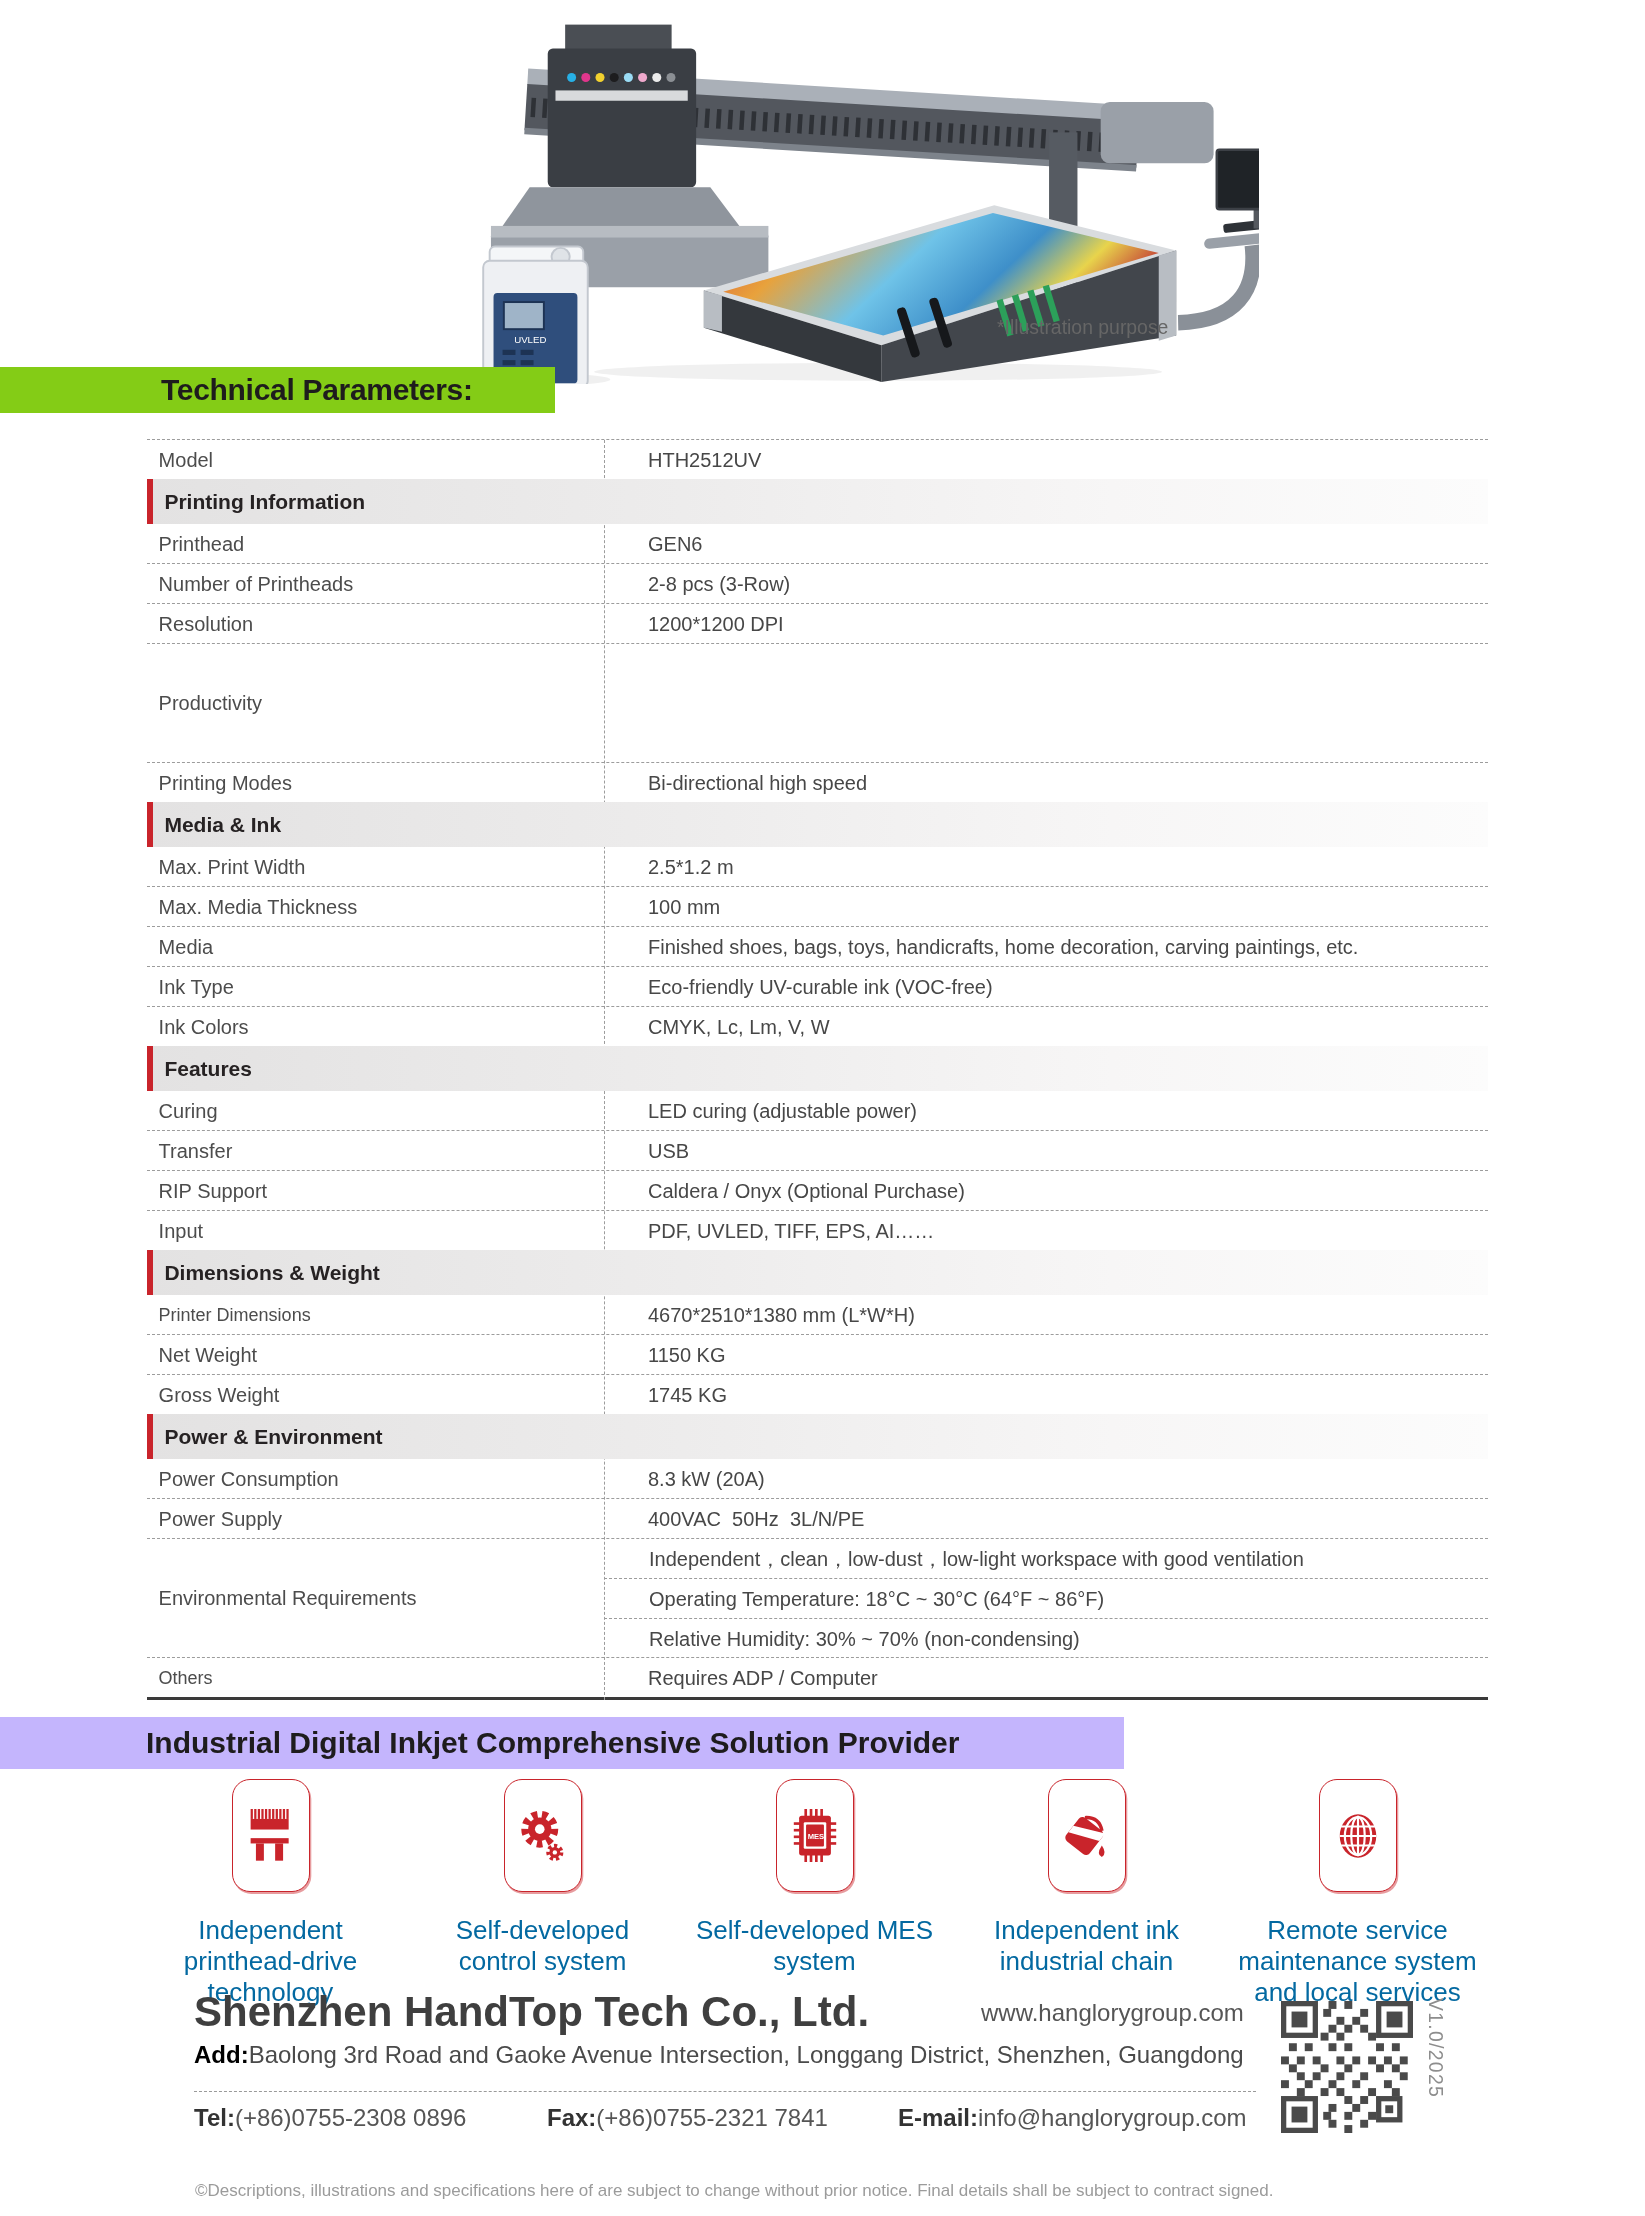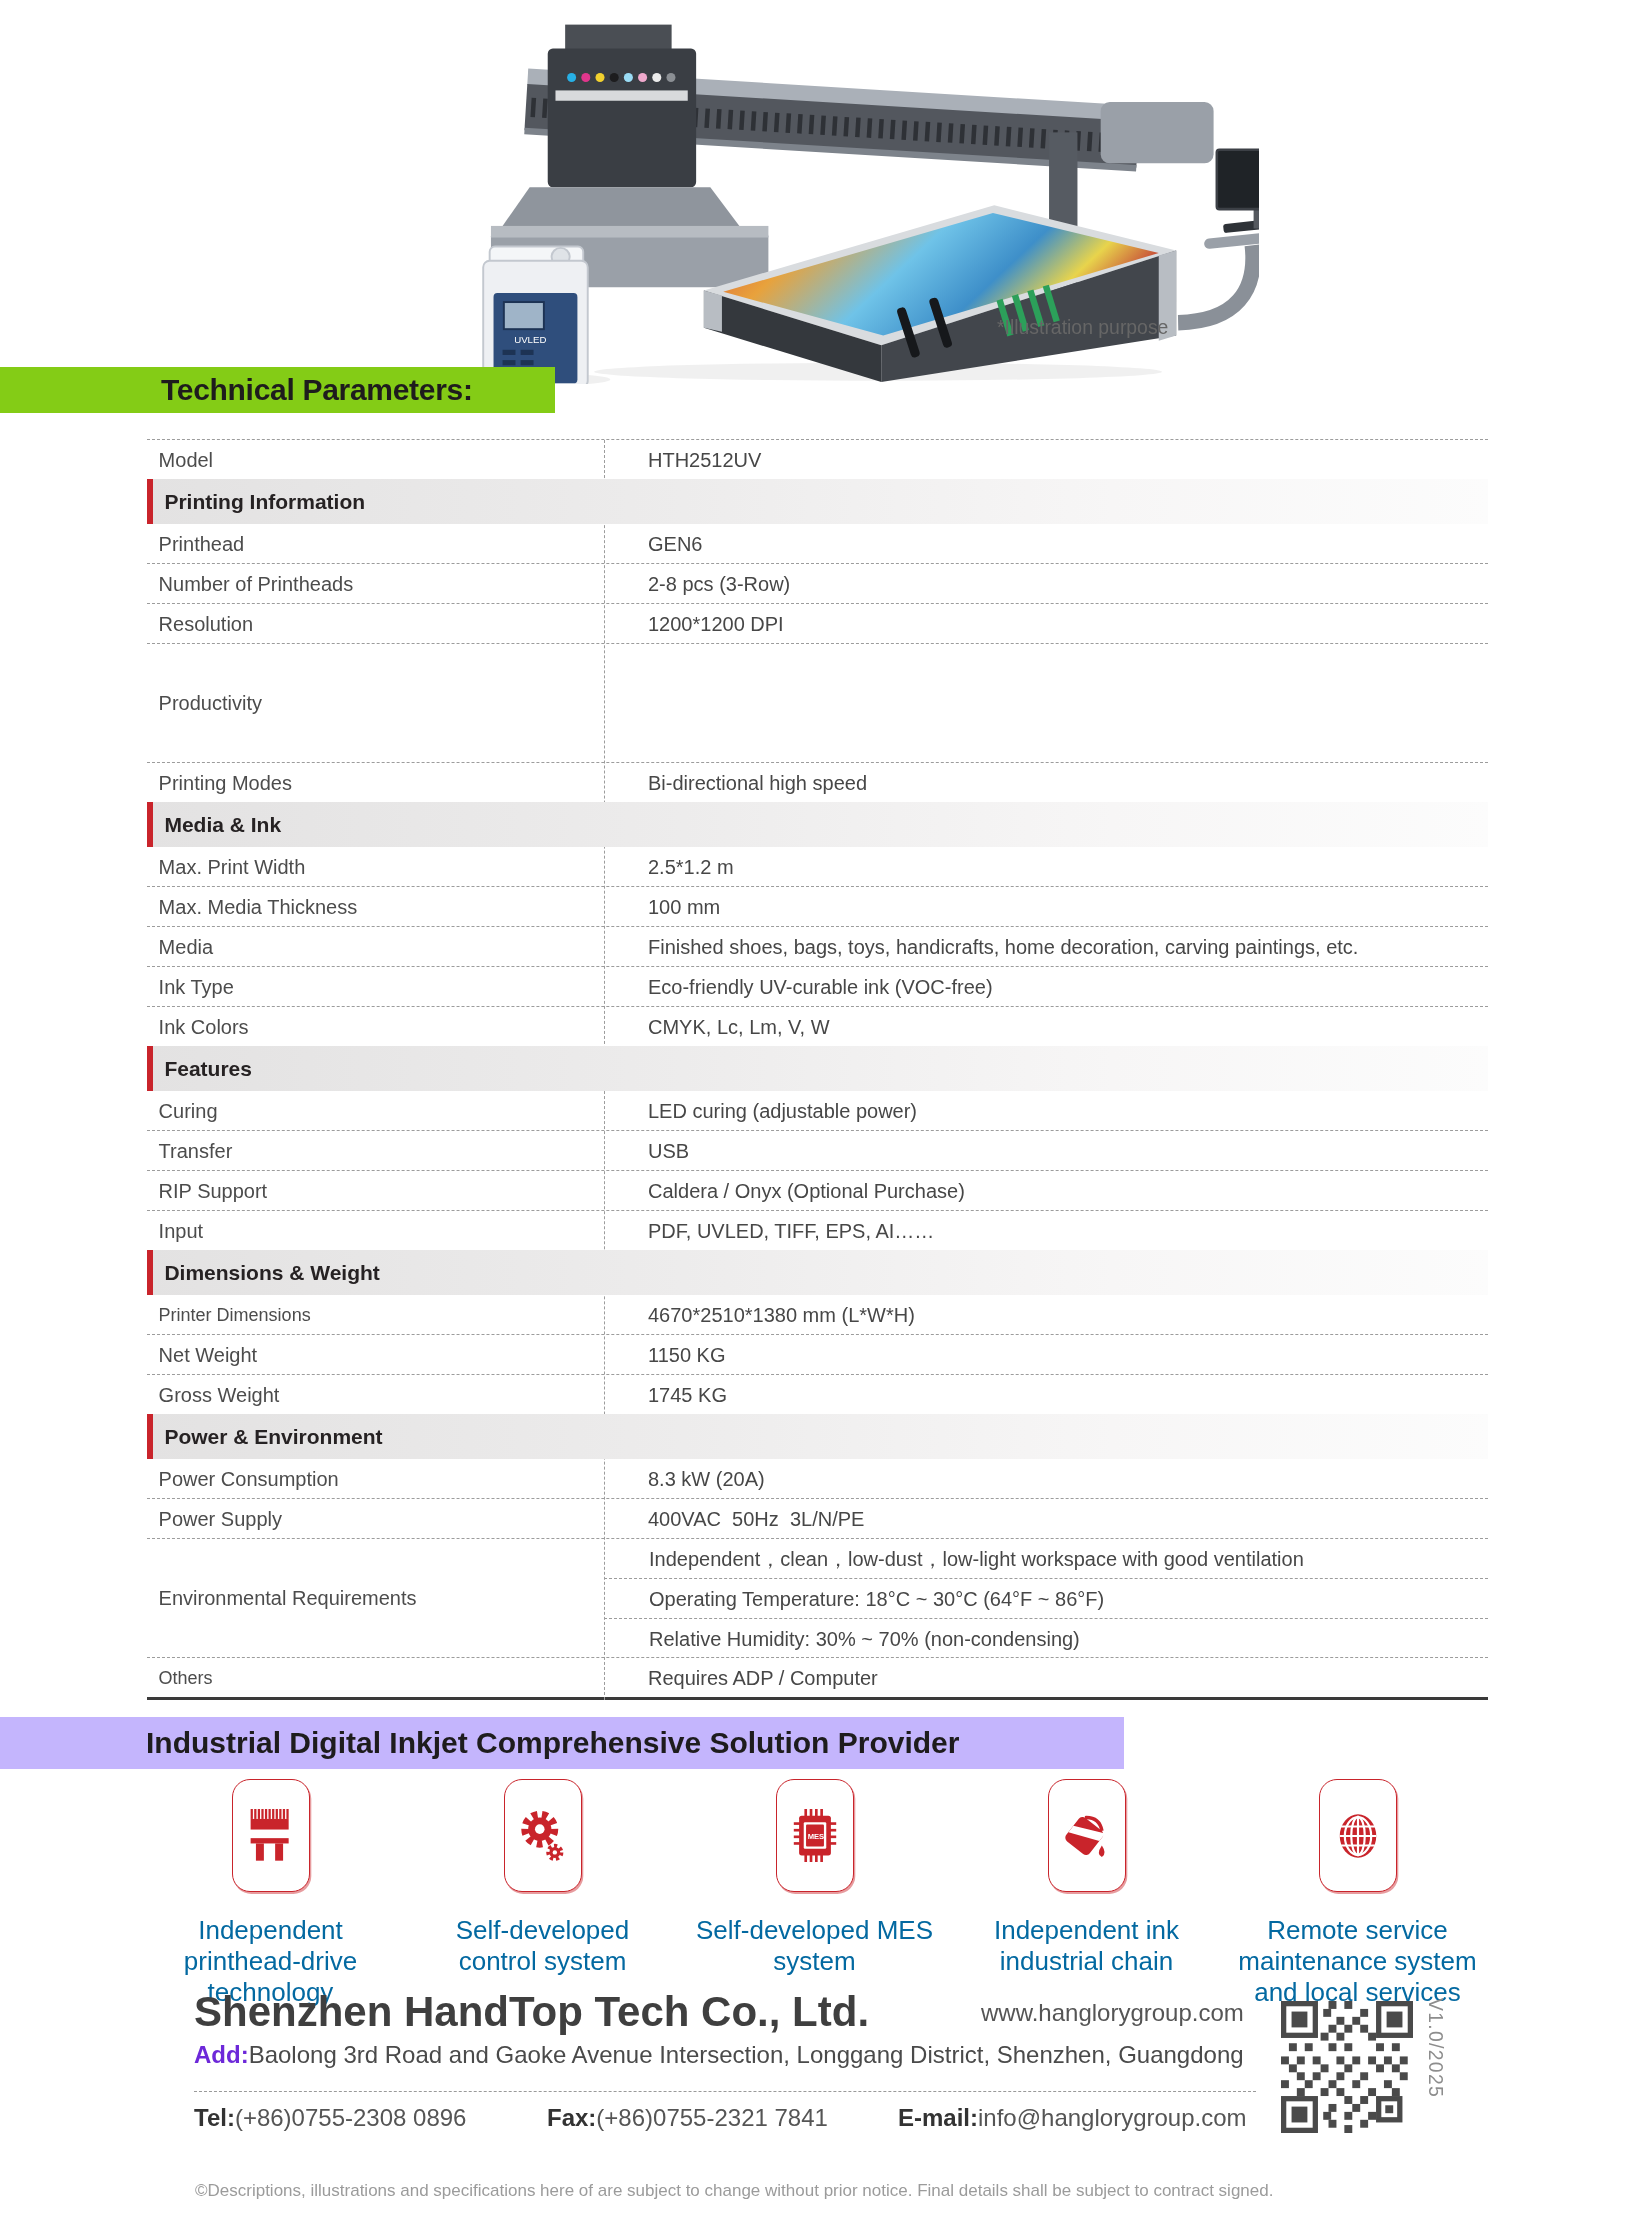--- a/index.html
+++ b/index.html
@@ -49,21 +49,21 @@
   .cap{position:absolute;top:1779px;width:245px;text-align:center;}
   .cap-box{width:76px;height:111px;margin:0 auto;background:#fff;border:1.9px solid #c9242b;
     border-radius:18px;box-shadow:1.3px 1.9px 0 rgba(201,36,43,.45);
     display:flex;align-items:center;justify-content:center;}
   .cap-label{margin-top:23px;font-size:26px;line-height:1.2;color:#0369a1;}
 
   
   .company{position:absolute;left:194px;top:1988px;font-size:42px;font-weight:bold;color:#3f3f3f;}
   .website{position:absolute;left:981px;top:1999px;font-size:24px;color:#555;}
   .addr{position:absolute;left:194px;top:2041px;font-size:24px;color:#4a4a4a;white-space:nowrap;}
-  .addr b{color:#6d28d9;}
+  .addr b{color:#000000;}
   .footer-dash{position:absolute;left:194px;top:2091px;width:1062px;border-top:1.3px dashed #9a9a9a;}
   .contact{position:absolute;top:2104px;font-size:24px;color:#555;white-space:nowrap;}
   .contact b{color:#333;}
   .c-tel{left:194px;} .c-fax{left:547px;} .c-email{left:898px;}
   .copyright{position:absolute;left:195px;top:2141px;font-size:17px;color:#9b9b9b;white-space:nowrap;margin-top:40px;}
   .qr{position:absolute;left:1281px;top:2001px;width:132px;height:132px;}
   .version{position:absolute;left:1424px;top:1998px;writing-mode:vertical-rl;
     font-size:19.4px;color:#8d8d8d;letter-spacing:1.3px;}
 </style>
 </head>

